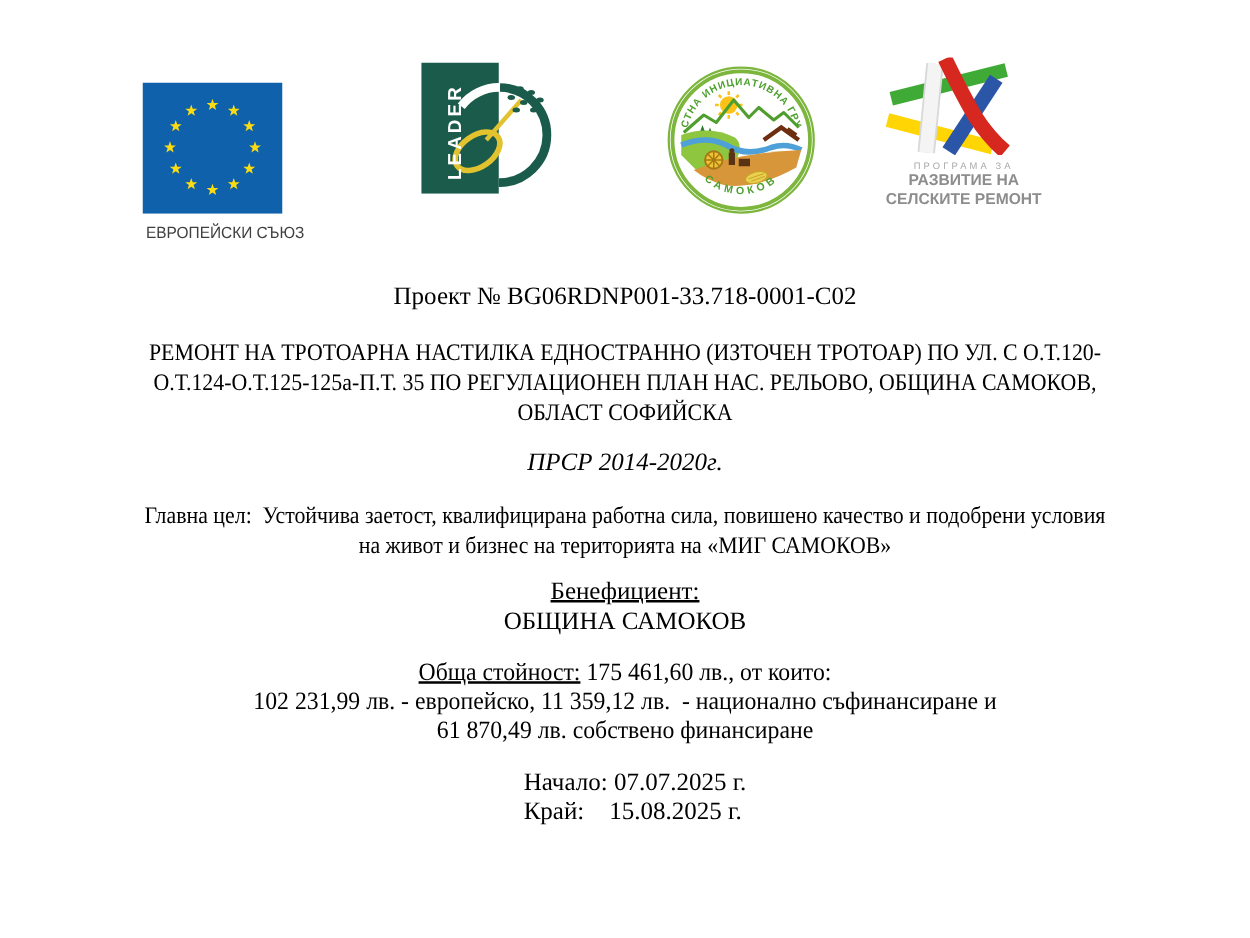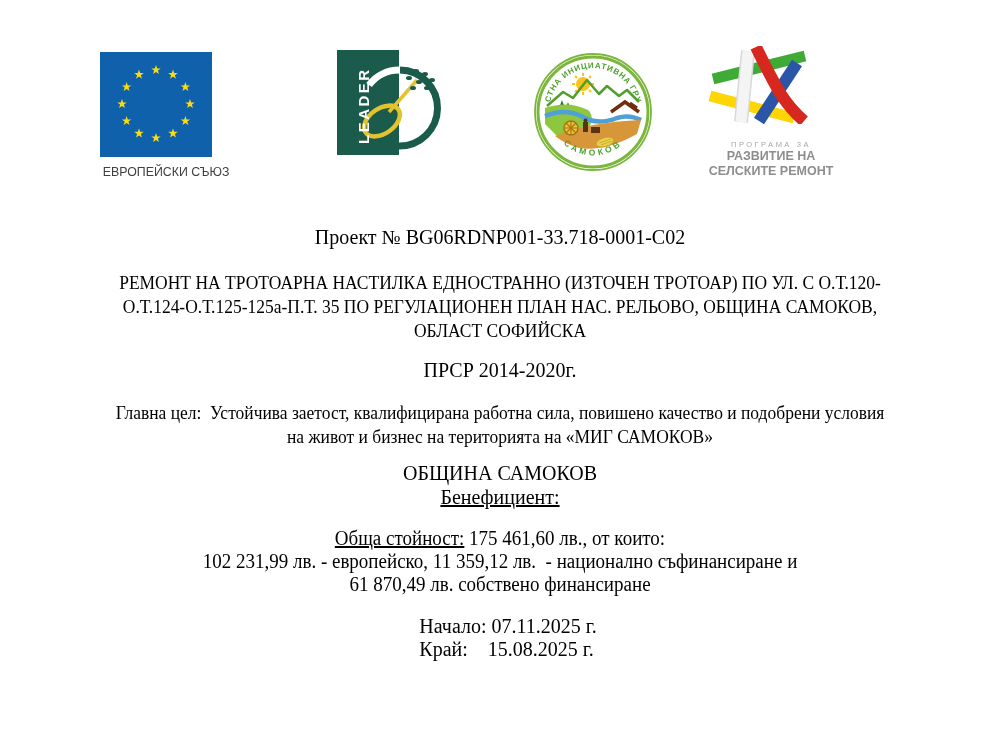--- a/index.html
+++ b/index.html
@@ -11,49 +11,49 @@
   .logo{position:absolute;}
   .eu-wrap{left:98px;top:50px;width:112px;text-align:center;}
   .eu-label{
     margin-top:7px;font-family:"Liberation Sans",sans-serif;font-size:13px;
     color:#3f3f3f;white-space:pre;transform:scaleX(.95);transform-origin:50% 50%;
   }
   .leader-wrap{left:337px;top:50px;width:113px;height:105px;}
   .mig-wrap{left:533px;top:50px;width:126px;height:126px;}
   .rdp-wrap{left:706px;top:46px;width:130px;text-align:center;}
   .rdp-caption-small{
-    margin-top:16px;font-family:"Liberation Sans",sans-serif;font-size:7.5px;
+    margin-top:4px;font-family:"Liberation Sans",sans-serif;font-size:7.5px;
     letter-spacing:2.5px;color:#a8a8a8;white-space:pre;
   }
   .rdp-caption-big{
     font-family:"Liberation Sans",sans-serif;font-size:12.5px;font-weight:bold;
     color:#8d8d8d;line-height:14.5px;white-space:pre;
   }
   
   .abs{position:absolute;left:0;width:1000px;text-align:center;}
   .line{white-space:pre;}
   .cond92{transform:scaleX(.92);transform-origin:50% 50%;}
   .cond95{transform:scaleX(.95);transform-origin:50% 50%;}
   .project-number{top:226px;font-size:20px;}
   .title-block{top:271px;font-size:19px;line-height:24px;}
-  .programme{top:359px;font-size:20px;}
+  .programme{top:359px;font-size:20px;font-style:italic;}
   .goal-block{top:401px;font-size:19px;line-height:24px;}
   .beneficiary-block{top:461px;font-size:20px;line-height:24px;}
   .value-block{top:527px;font-size:20px;line-height:23px;}
   .dates-block{top:615px;font-size:20px;line-height:23px;}
   .dates-inner{display:inline-block;text-align:left;transform:translateX(8px);}
   .u{text-decoration:underline;}
   svg{display:block;}
 </style>
 </head>
 <body>
 
 <div class="page">
 
-  <figure class="logo eu-wrap" style="margin:2px;">
+  <figure class="logo eu-wrap" style="margin:16px;">
     <svg width="112" height="105" viewBox="0 0 112 105">
       <defs>
         <path id="eustar" d="M 0,-5 L 1.18,-1.62 L 4.76,-1.55 L 1.9,0.62 L 2.94,4.05 L 0,2 L -2.94,4.05 L -1.9,0.62 L -4.76,-1.55 L -1.18,-1.62 Z"></path>
       </defs>
       <rect width="112" height="105" fill="#0f61ab"></rect>
       <g fill="#fbdb12">
         <use href="#eustar" x="56" y="18"></use>
         <use href="#eustar" x="73" y="22.6"></use>
         <use href="#eustar" x="85.4" y="35"></use>
         <use href="#eustar" x="90" y="52"></use>
@@ -180,30 +180,30 @@
   </div>
 
   <div class="abs programme line">ПРСР 2014-2020г.</div>
 
   <div class="abs goal-block cond92">
     <div class="line">Главна цел:  Устойчива заетост, квалифицирана работна сила, повишено качество и подобрени условия</div>
     <div class="line">на живот и бизнес на територията на «МИГ САМОКОВ»</div>
   </div>
 
   <div class="abs beneficiary-block">
+    <div class="line u">Бенефициент:</div>
     <div class="line">ОБЩИНА САМОКОВ</div>
-    <div class="line u">Бенефициент:</div>
   </div>
 
   <div class="abs value-block cond95">
     <div class="line"><span class="u">Обща стойност:</span><span> 175 461,60 лв., от които:</span></div>
     <div class="line">102 231,99 лв. - европейско, 11 359,12 лв.  - национално съфинансиране и</div>
     <div class="line">61 870,49 лв. собствено финансиране</div>
   </div>
 
   <div class="abs dates-block">
     <div class="dates-inner">
-      <div class="line">Начало: 07.11.2025 г.</div>
+      <div class="line">Начало: 07.07.2025 г.</div>
       <div class="line">Край:    15.08.2025 г.</div>
     </div>
   </div>
 
 </div>
 
 </body></html>

